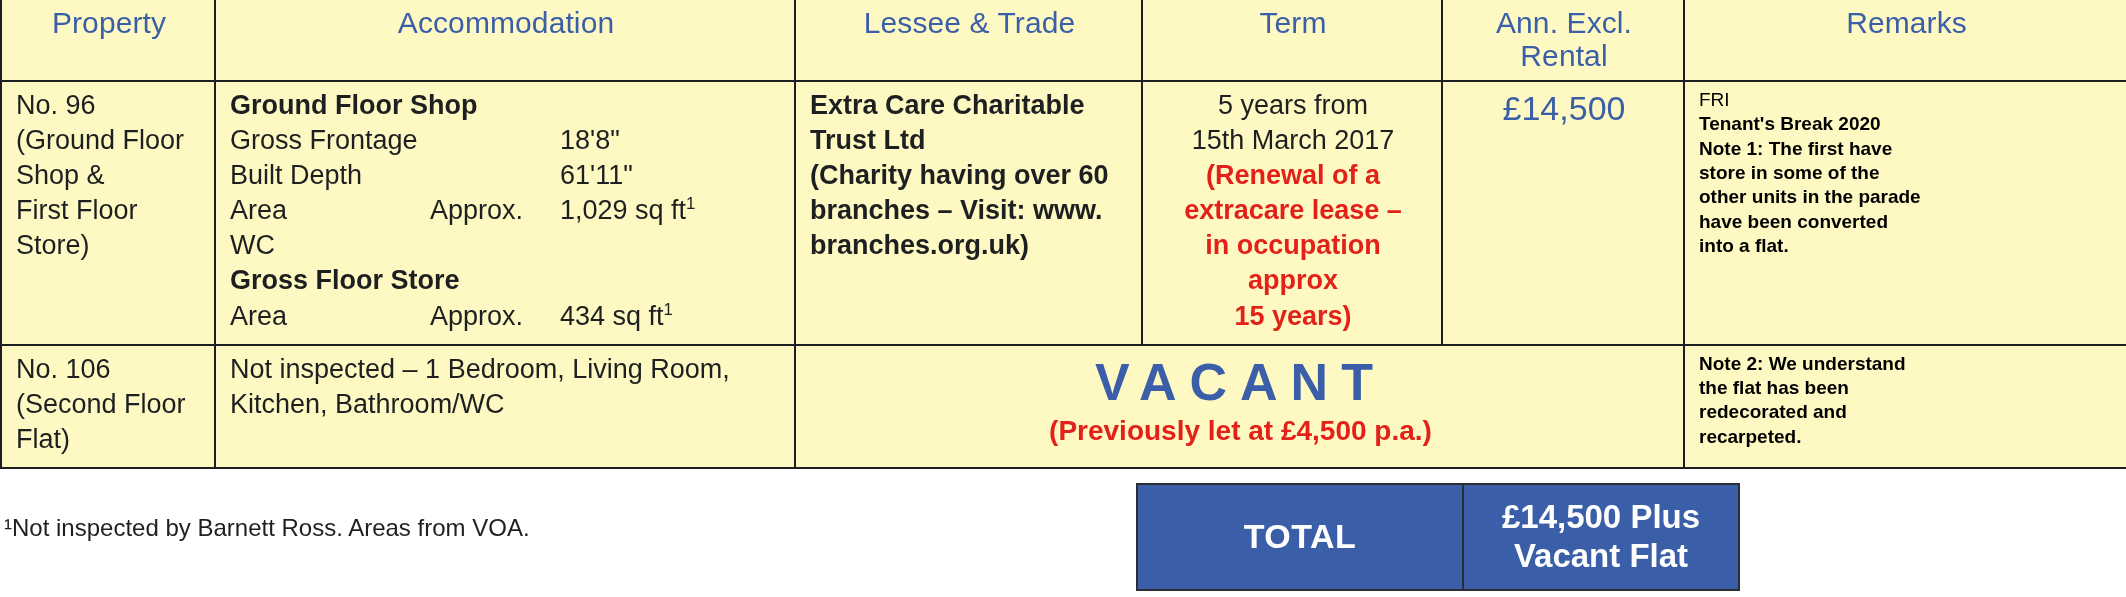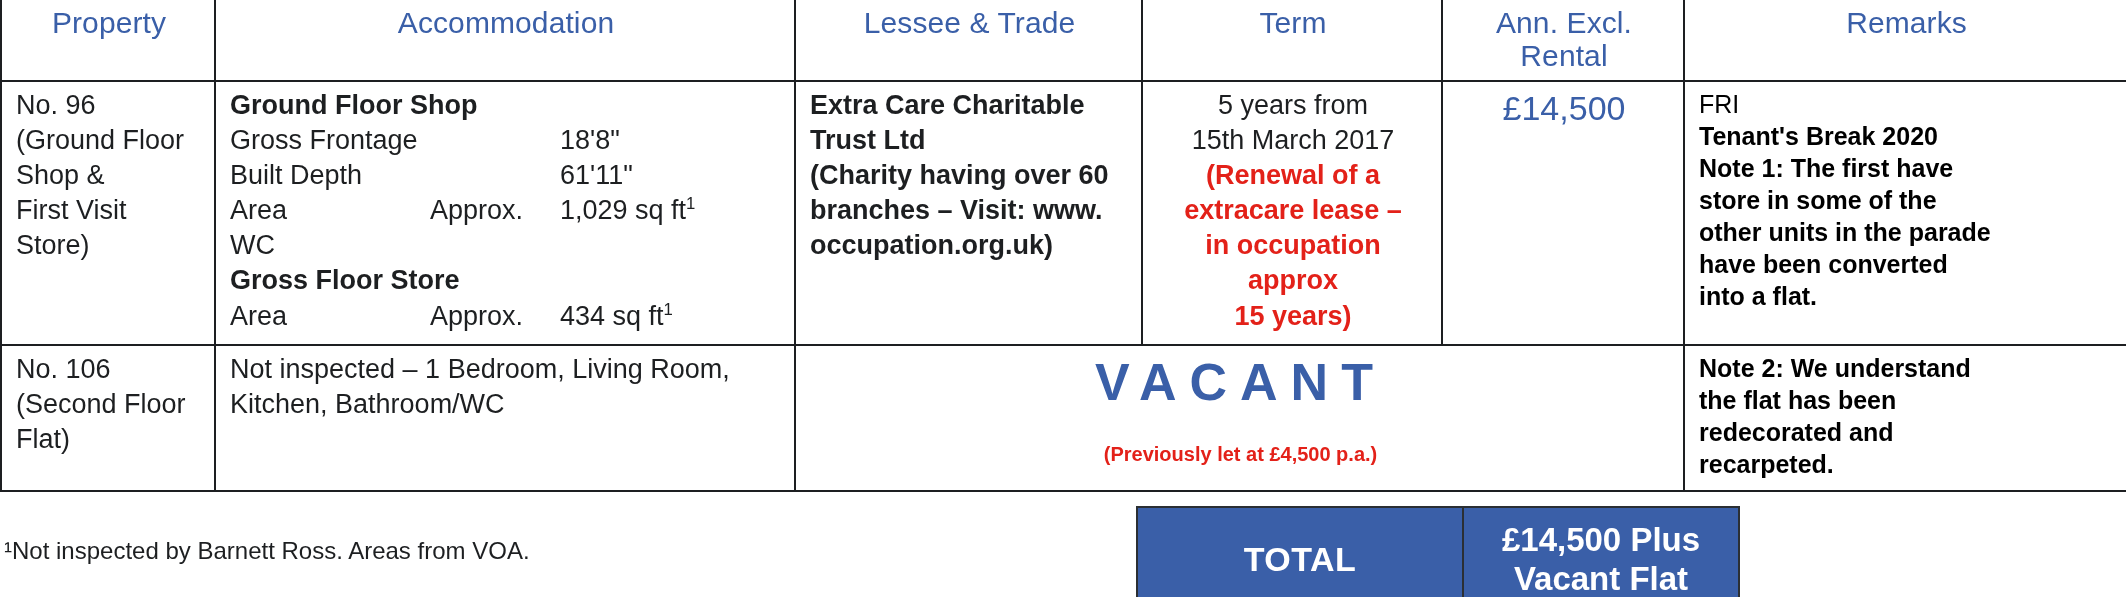--- a/index.html
+++ b/index.html
@@ -24,21 +24,21 @@
   
   table.lot-table {
     border-collapse: collapse;
     table-layout: fixed;
     width: 2126px;
     background: #b6d6ea;
   }
   table.lot-table td,
   table.lot-table th {
     border: 2px solid #1d1f21;
-    background: #ffffff;
+    background: #fef9c3;
     vertical-align: top;
     padding: 6px 12px 10px 14px;
     font-weight: normal;
   }
   
   table.lot-table tr.header-row th {
     border-top: none;
     padding-top: 6px;
     padding-bottom: 8px;
   }
@@ -88,41 +88,40 @@
     white-space: nowrap;
   }
   .acc-grid .mid { text-align: left; }
   .acc-grid .val { text-align: left; }
   sup { font-size: 0.62em; vertical-align: super; line-height: 0; }
 
   .term-cell { text-align: center; margin-left: 14px; }
   .term-cell .line { font-size: 27px; line-height: 1.30; }
 
   
-  .rem-line { font-size: 25px; line-height: 1.28; }
+  .rem-line { font-size: 19px; line-height: 1.28; }
 
   
   .vacant-cell { text-align: center; vertical-align: top; }
   .vacant-word {
     color: #3a5fa8;
     font-weight: bold;
     font-size: 52px;
     letter-spacing: 13px;
     line-height: 1.08;
     display: block;
     padding-top: 2px;
   }
   .vacant-sub {
     color: #e32119;
     font-weight: bold;
-    font-size: 20px;
+    font-size: 28px;
     line-height: 1.2;
     display: block;
     padding-top: 4px;
-    margin-top: 28px;
   }
 
   
   .footer {
     position: relative;
     width: 2126px;
     height: 137px;
     background: #ffffff;
   }
   .footnote {
@@ -202,21 +201,21 @@
         <span class="hdr-text">Remarks</span>
       </th>
     </tr>
 
     <tr>
       <td>
         <div class="cell-text">
           <div>No. 96</div>
           <div>(Ground Floor</div>
           <div>Shop &amp;</div>
-          <div>First Visit</div>
+          <div>First Floor</div>
           <div>Store)</div>
         </div>
       </td>
 
       <td>
         <div class="acc-grid">
           <div class="full bold">Ground Floor Shop</div>
 
           <div>Gross Frontage</div>
           <div class="mid"></div>
@@ -241,21 +240,21 @@
           <div class="val"><span>434 sq ft</span><sup>1</sup></div>
         </div>
       </td>
 
       <td>
         <div class="cell-text bold">
           <div>Extra Care Charitable</div>
           <div>Trust Ltd</div>
           <div>(Charity having over 60</div>
           <div>branches – Visit: www.</div>
-          <div>occupation.org.uk)</div>
+          <div>branches.org.uk)</div>
         </div>
       </td>
 
       <td class="term-cell">
         <div class="cell-text">
           <div class="line">5 years from</div>
           <div class="line">15th March 2017</div>
         </div>
         <div class="red">
           <div class="line">(Renewal of a</div>

